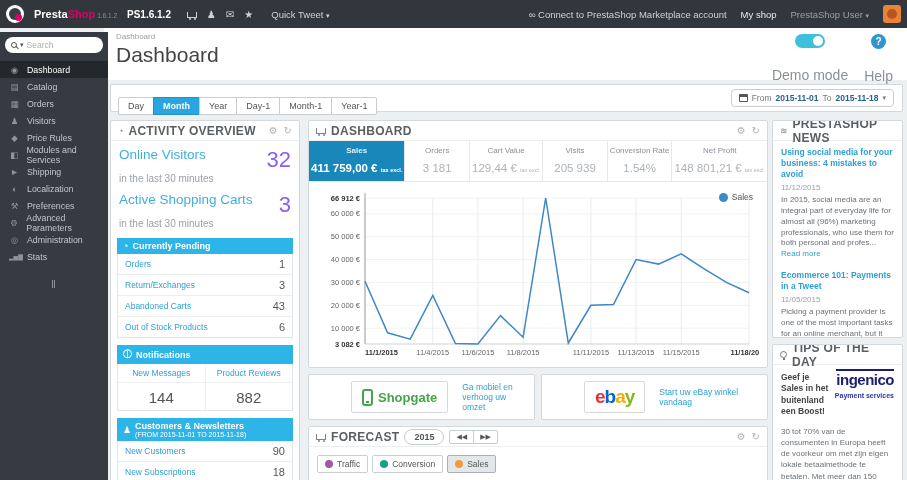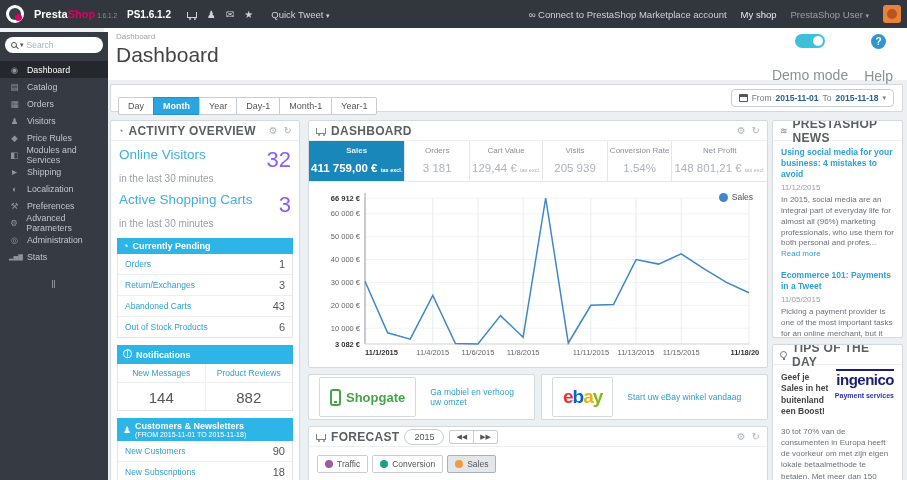--- a/index.html
+++ b/index.html
@@ -102,31 +102,31 @@
   .kpi.active .kl { color:#dff0f8; font-weight:bold; }
   .kpi.active .kv { color:#fff; font-weight:bold; }
   .chart-wrap { position:relative; }
   .legend { position:absolute; top:8px; right:14px; display:flex; align-items:center; gap:4px; font-size:8.5px; color:#555; }
   .legend-dot { width:9px; height:9px; border-radius:50%; }
 
   
   .mod-card { top:374px; height:46px; display:flex; align-items:center; gap:14px; padding:0 10px; }
   .mod-shopgate { left:308px; width:227px; }
   .mod-ebay { left:541px; width:227px; }
-  .logo-box { border:1px solid #d4d9dd; border-radius:2px; height:40px; display:flex; align-items:center; justify-content:center; gap:5px; padding:0 10px; background:#fff; }
+  .logo-box { border:1px solid #d4d9dd; border-radius:2px; height:32px; display:flex; align-items:center; justify-content:center; gap:5px; padding:0 10px; background:#fff;margin-left:32px; }
   .phone-ico { width:11px; height:17px; border:2px solid #44a648; border-radius:3px; position:relative; }
   .phone-ico::after { content:""; position:absolute; bottom:1px; left:2px; width:3px; height:1.5px; background:#44a648; }
   .shopgate-word { color:#44a648; font-size:13px; font-weight:bold; }
   .ebay-word { font-size:19px; font-weight:bold; letter-spacing:-1px; }
   .ebay-word .e1{color:#e53238;} .ebay-word .e2{color:#0064d2;} .ebay-word .e3{color:#f5af02;} .ebay-word .e4{color:#86b817;}
   .mod-link { color:#2f9fd0; font-size:8.5px; cursor:pointer; }
 
   
   .forecast-panel { top:426px; left:308px; width:460px; height:110px; }
-  .year-pill { border:1px solid #c8cdd2; border-radius:9px; padding:2px 9px; font-size:9px; font-weight:normal; color:#555; }
+  .year-pill { border:1px solid #c8cdd2; border-radius:9px; padding:2px 9px; font-size:9px; font-weight:bold; color:#555; }
   .nav-arrows { display:flex; border:1px solid #c8cdd2; border-radius:2px; overflow:hidden; }
   .nav-arrows span { padding:2px 6px; font-size:7px; color:#555; cursor:pointer; }
   .nav-arrows span + span { border-left:1px solid #c8cdd2; }
   .chips { display:flex; gap:4px; padding:8px; }
   .chip { display:flex; align-items:center; gap:4px; border:1px solid #c8cdd2; border-radius:2px; background:#fff; padding:3px 7px; font-size:8.5px; color:#555; cursor:pointer; }
   .chip.active { background:#e4e7e9; border-color:#aab0b6; }
   .chip-dot { width:8px; height:8px; border-radius:50%; }
 
   
   .news-panel { top:120px; left:772px; width:131px; height:218px; overflow:hidden; }

